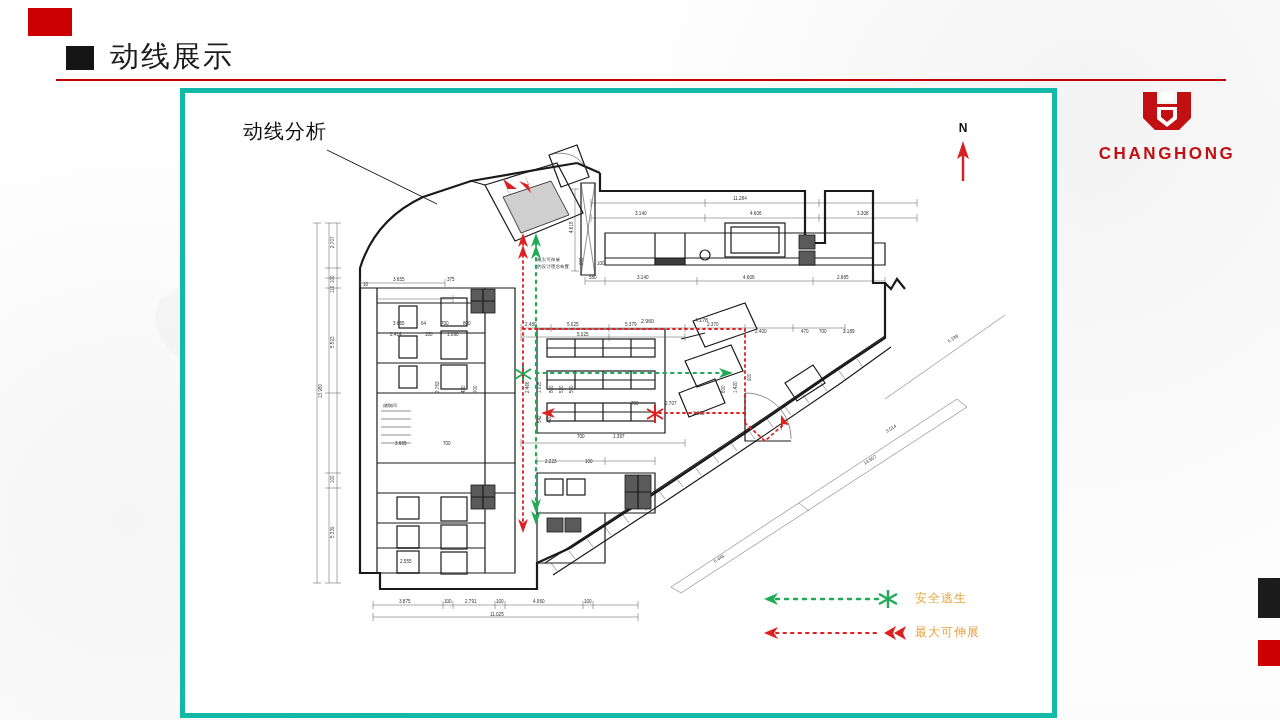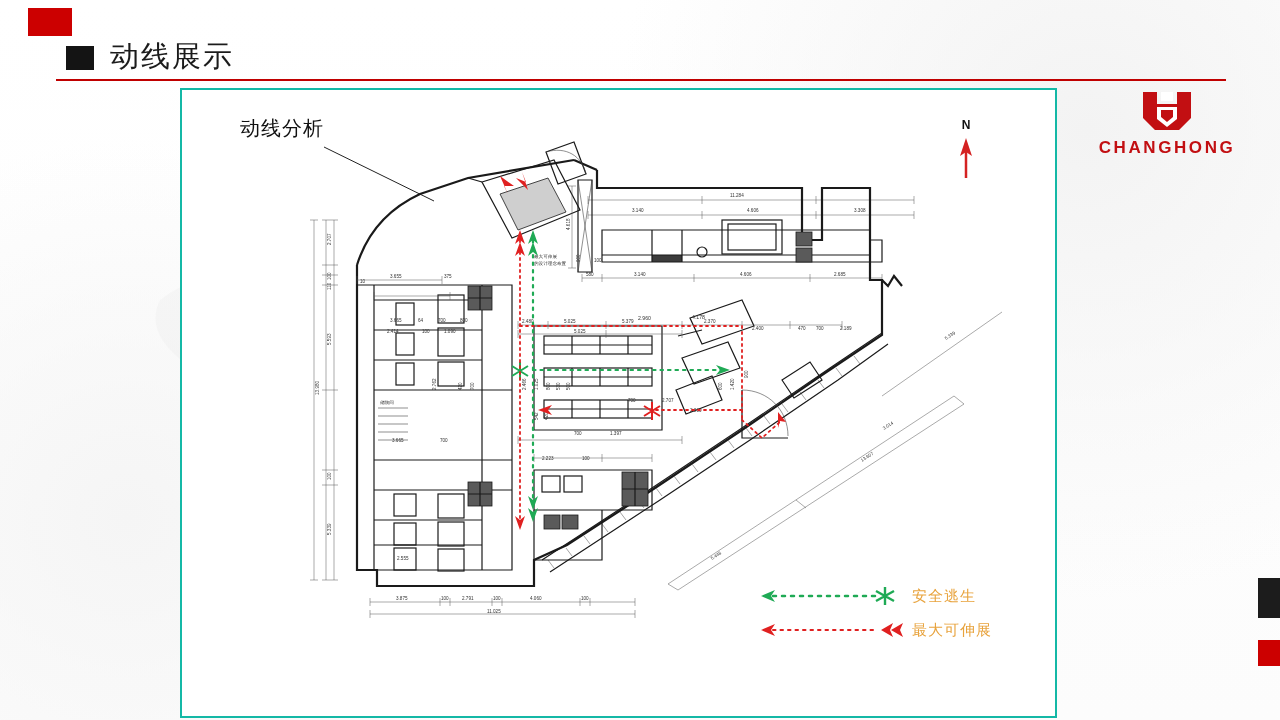--- a/index.html
+++ b/index.html
@@ -80,35 +80,36 @@
     top: 88px;
     width: 170px;
     text-align: center;
   }
   .logo-mark {
     width: 56px;
     height: 46px;
     margin: 0 auto;
   }
   .logo-text {
+    margin-top: 6px;
     font-size: 17px;
     letter-spacing: 2.6px;
     color: #c20f12;
     font-weight: bold;
   }
 
   
   .frame {
     position: absolute;
     left: 180px;
     top: 88px;
     width: 877px;
     height: 630px;
     background: #ffffff;
-    border: 2px solid #14b8a6;
+    border: 5px solid #14b8a6;
     box-sizing: border-box;
     overflow: hidden;
   }
   .caption {
     position: absolute;
     left: 58px;
     top: 25px;
     font-size: 20px;
     color: #111;
     letter-spacing: 1px;
@@ -156,21 +157,21 @@
   }
   .legend-row {
     position: relative;
     height: 34px;
   }
   .legend-sym { position: absolute; left: 0; top: 0; }
   .legend-label {
     position: absolute;
     left: 155px;
     top: 2px;
-    font-size: 15px;
+    font-size: 12px;
     color: #e8a33d;
     letter-spacing: 1px;
   }
 
   
   .edge-dark {
     position: absolute;
     right: 0;
     top: 578px;
     width: 22px;

